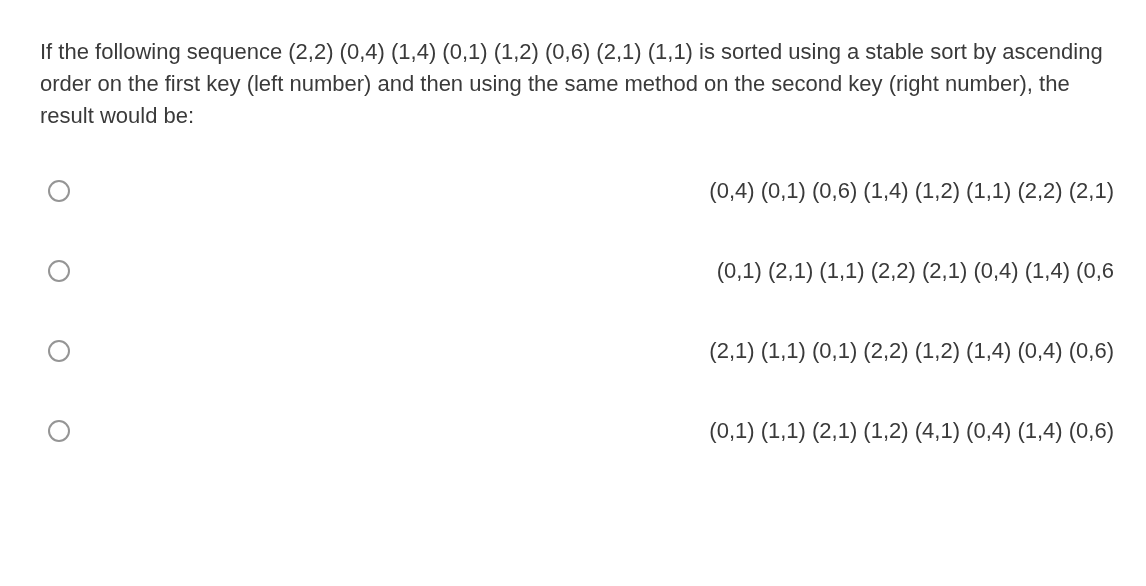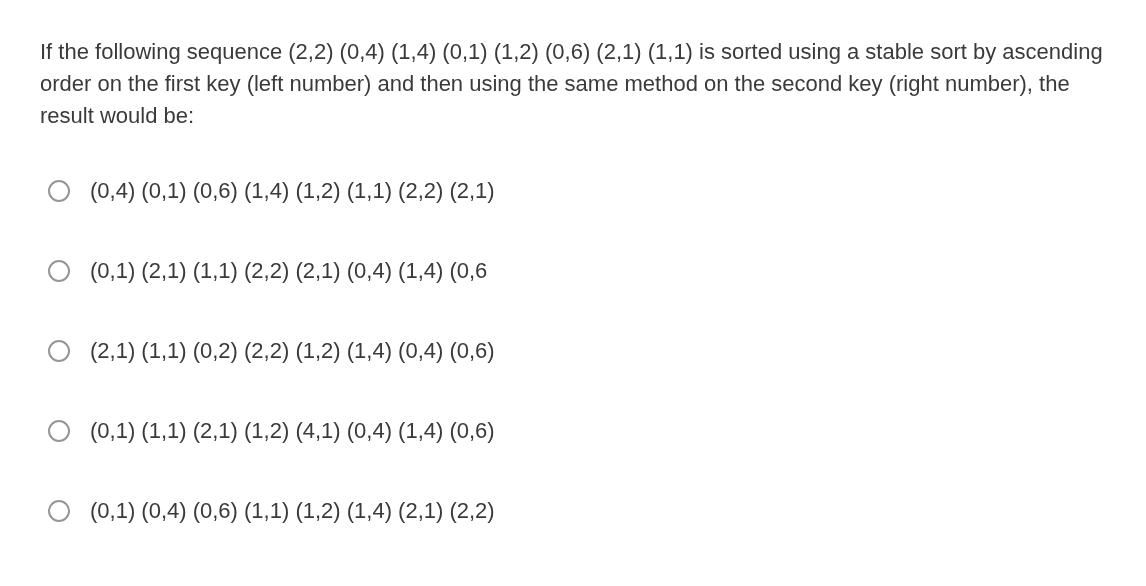--- a/index.html
+++ b/index.html
@@ -23,20 +23,21 @@
     }
     .options {
       display: flex;
       flex-direction: column;
       gap: 38px;
     }
     .option {
       display: flex;
       align-items: center;
       gap: 12px;
+      justify-content: space-between;
     }
     .radio {
       width: 22px;
       height: 22px;
       border: 2px solid #959595;
       border-radius: 50%;
       background: #ffffff;
       flex-shrink: 0;
       cursor: pointer;
     }
@@ -55,23 +56,19 @@
   <div class="option">
     <div class="radio"></div>
     <div class="option-label">(0,4) (0,1) (0,6) (1,4) (1,2) (1,1) (2,2) (2,1)</div>
   </div>
   <div class="option">
     <div class="radio"></div>
     <div class="option-label">(0,1) (2,1) (1,1) (2,2) (2,1) (0,4) (1,4) (0,6</div>
   </div>
   <div class="option">
     <div class="radio"></div>
-    <div class="option-label">(2,1) (1,1) (0,2) (2,2) (1,2) (1,4) (0,4) (0,6)</div>
+    <div class="option-label">(2,1) (1,1) (0,1) (2,2) (1,2) (1,4) (0,4) (0,6)</div>
   </div>
   <div class="option">
     <div class="radio"></div>
     <div class="option-label">(0,1) (1,1) (2,1) (1,2) (4,1) (0,4) (1,4) (0,6)</div>
   </div>
-  <div class="option">
-    <div class="radio"></div>
-    <div class="option-label">(0,1) (0,4) (0,6) (1,1) (1,2) (1,4) (2,1) (2,2)</div>
-  </div>
 </div>
 
 </body></html>

